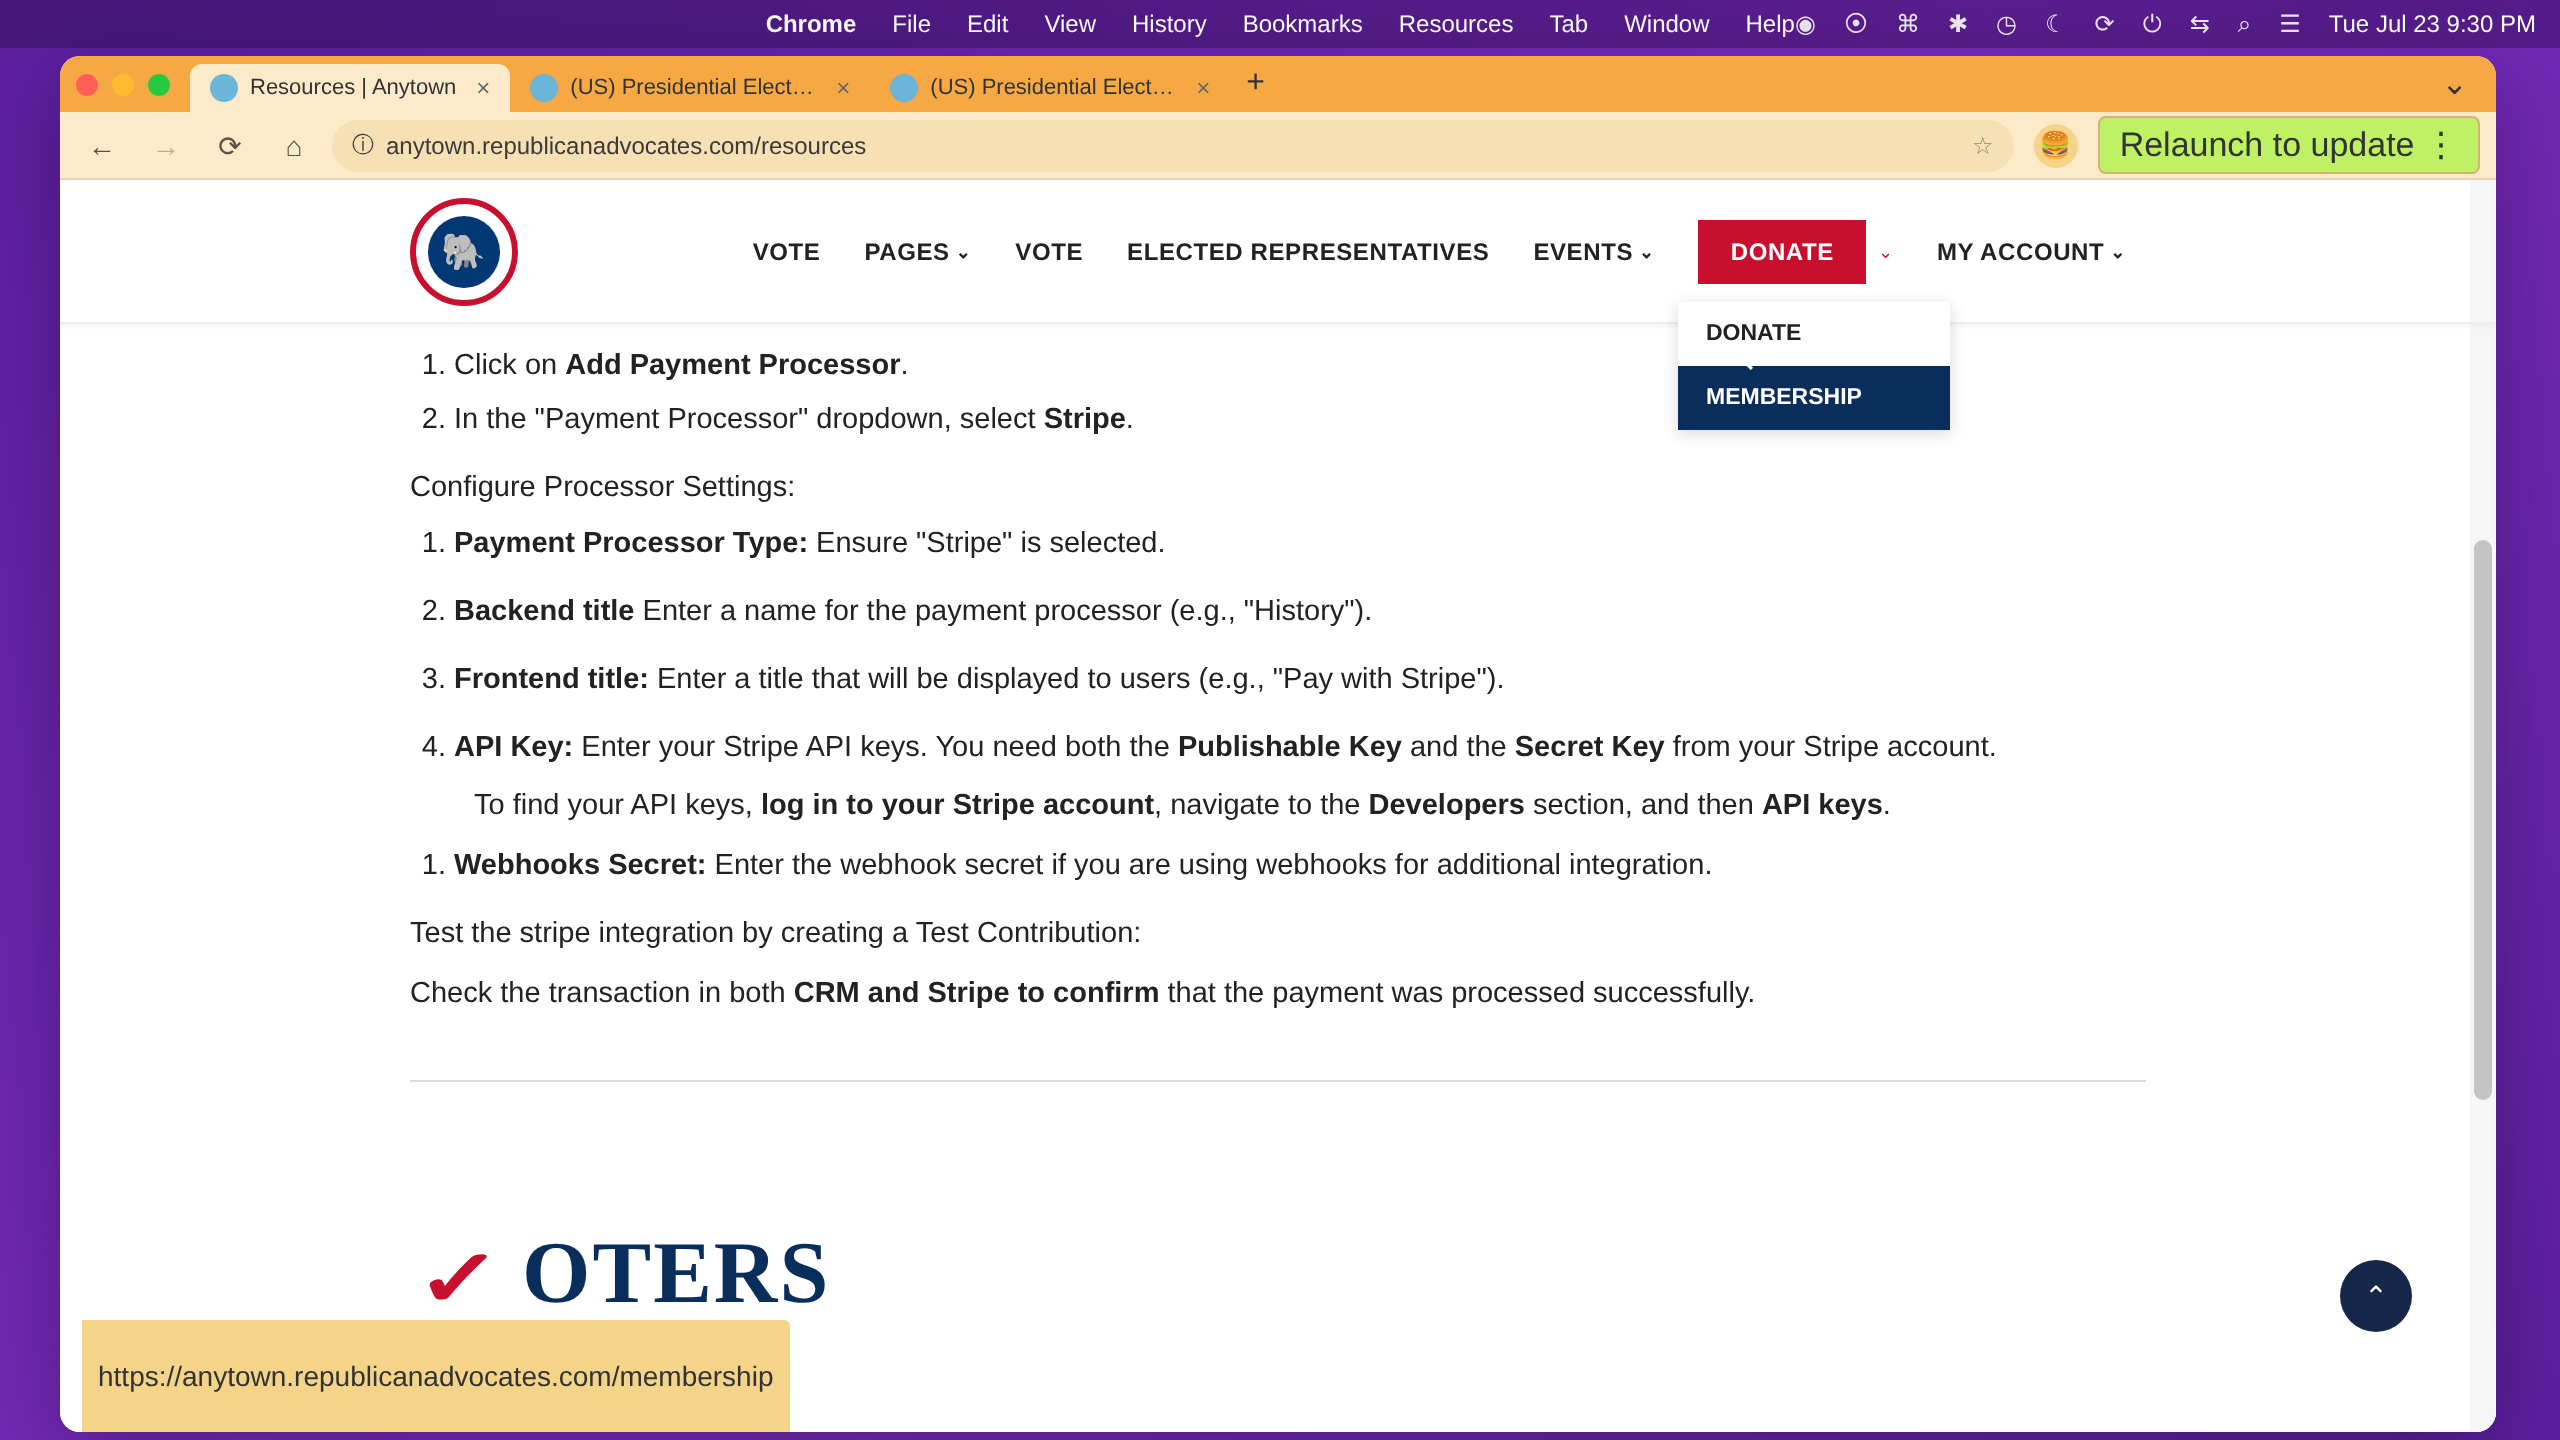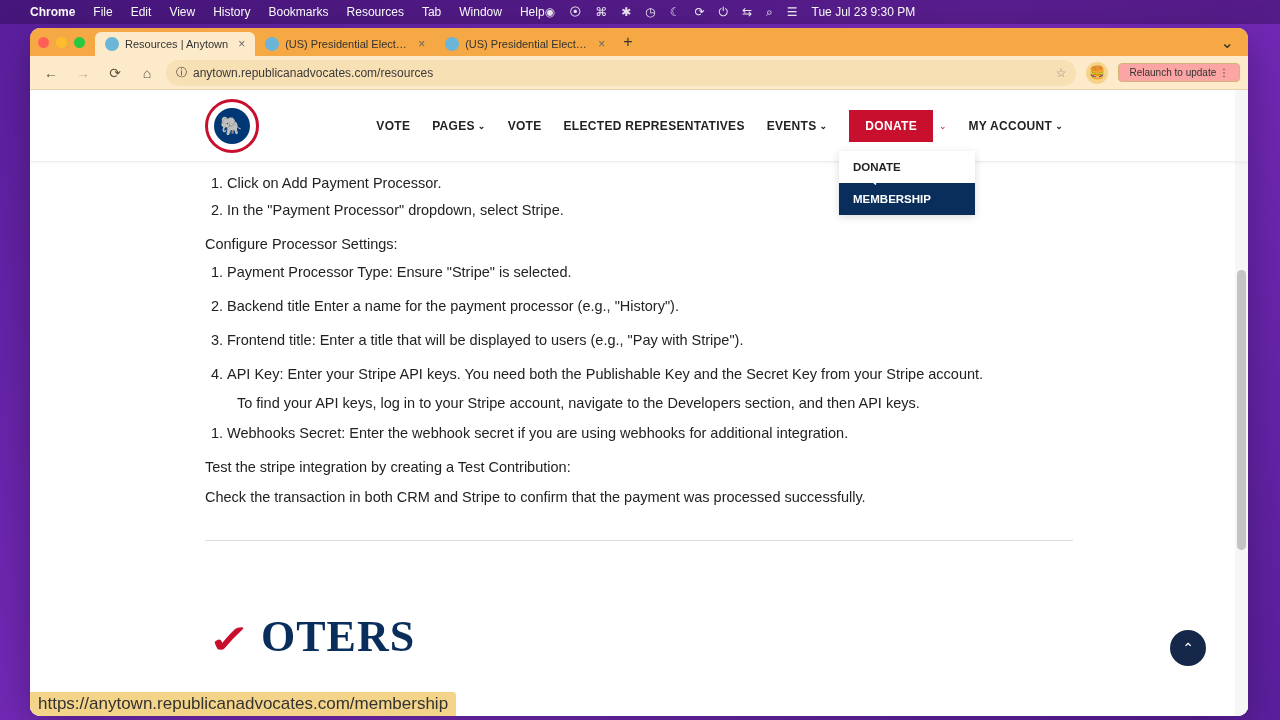--- a/index.html
+++ b/index.html
@@ -1,19 +1,19 @@
 <!DOCTYPE html>
 <html><head>
 <meta charset="utf-8">
 <style>
 * { margin: 0; padding: 0; box-sizing: border-box; }
 body { font-family: -apple-system, BlinkMacSystemFont, "Segoe UI", sans-serif; background: linear-gradient(135deg, #5b1f9e 0%, #7b2cbf 50%, #5b1f9e 100%); width: 1280px; height: 720px; overflow: hidden; }
 
 
-.menubar { height: 24px; background: rgba(40, 10, 70, 0.4); display: flex; align-items: center; padding: 0 12px; color: #fff; font-size: 12px; justify-content: flex-start; }
+.menubar { height: 24px; background: rgba(40, 10, 70, 0.4); display: flex; align-items: center; padding: 0 12px; color: #fff; font-size: 12px; justify-content: flex-end; }
 .menubar-left { display: flex; gap: 18px; align-items: center; }
 .menubar-right { display: flex; gap: 14px; align-items: center; }
 .apple-logo { font-size: 14px; }
 .mb-item { cursor: default; }
 .mb-icon { font-size: 12px; opacity: 0.9; }
 
 
 .chrome-window { position: absolute; top: 28px; left: 30px; width: 1218px; height: 688px; background: #fff; border-radius: 10px; overflow: hidden; box-shadow: 0 10px 40px rgba(0,0,0,0.3); }
 
 
@@ -30,21 +30,21 @@
 .tab-close { font-size: 12px; color: #666; margin-left: 4px; }
 .tab-new { color: #333; font-size: 16px; padding: 0 8px; }
 .tab-overflow { margin-left: auto; color: #333; padding: 0 6px; }
 
 
 .toolbar { height: 34px; background: #fdeacb; display: flex; align-items: center; padding: 0 8px; gap: 6px; border-bottom: 1px solid #e6d4b0; }
 .tb-btn { width: 26px; height: 26px; display: flex; align-items: center; justify-content: center; color: #5f5040; font-size: 14px; border-radius: 4px; }
 .addr-bar { flex: 1; height: 26px; background: #f8e0b5; border-radius: 13px; display: flex; align-items: center; padding: 0 10px; gap: 6px; font-size: 12px; color: #3a3a3a; }
 .addr-lock { font-size: 11px; }
 .addr-star { margin-left: auto; color: #888; }
-.relaunch { background: #fca5a5; border: 1px solid #d4b378; padding: 3px 10px; font-size: 10px; border-radius: 4px; color: #333; }
+.relaunch { background: #bef264; border: 1px solid #d4b378; padding: 3px 10px; font-size: 17px; border-radius: 4px; color: #333; }
 .profile-pic { width: 22px; height: 22px; border-radius: 50%; background: #f5d48a; margin: 0 4px; display:flex;align-items:center;justify-content:center;font-size:13px;}
 
 
 .page { position: relative; height: calc(100% - 62px); background: #fff; overflow: hidden; }
 .header { height: 72px; border-bottom: 1px solid #eee; display: flex; align-items: center; padding: 0 40px; box-shadow: 0 1px 3px rgba(0,0,0,0.05); position: relative; z-index: 10; }
 .logo { width: 54px; height: 54px; border-radius: 50%; border: 3px solid #c8102e; background: #fff; display: flex; align-items: center; justify-content: center; position: relative; margin-left: 135px; }
 .logo-inner { width: 36px; height: 36px; border-radius: 50%; background: #003875; position: relative; display:flex;align-items:center;justify-content:center;color:#fff;font-size:18px;}
 .nav { margin-left: auto; display: flex; align-items: center; gap: 22px; margin-right: 145px; position:relative;}
 .nav-item { font-size: 12px; font-weight: 700; color: #222; letter-spacing: 0.3px; display: flex; align-items: center; gap: 3px; }
 .nav-caret { font-size: 9px; }
@@ -55,33 +55,33 @@
 .dd-item { padding: 10px 14px; font-size: 11.5px; font-weight: 600; color: #222; }
 .dd-item.hover { background: #0a2e5c; color: #fff; }
 .cursor { position: absolute; font-size: 13px; color: #fff; }
 
 
 .content-body { padding: 8px 175px 20px 175px; font-size: 14.5px; color: #222; line-height: 1.65; position: relative; }
 .ol { list-style: decimal; padding-left: 22px; margin: 2px 0 8px 0; }
 .ol li { margin-bottom: 3px; }
 .section-title { font-weight: 400; margin-top: 10px; margin-bottom: 4px; }
 .sub-indent { padding-left: 32px; margin-top: -2px; margin-bottom: 6px;}
-b { font-weight: 400; }
+b { font-weight: 700; }
 
 
 .voters-logo { margin-top: 60px; margin-left: 0; }
 .vv-text { font-family: Georgia, serif; font-size: 44px; font-weight: 900; color: #0a2e5c; letter-spacing: 1px; display:flex;align-items:center;gap:2px;}
 .vv-v { width: 54px; height: 44px; position: relative; }
 .vv-tick { position: absolute; top: -8px; left: 8px; font-size: 40px; color: #c8102e; transform: scaleX(1.3); }
 
 
 .scroll-top { position: absolute; bottom: 50px; right: 42px; width: 36px; height: 36px; border-radius: 50%; background: #16284a; color: #fff; display: flex; align-items: center; justify-content: center; font-size: 14px; }
 
 
-.status-bar { position: absolute; bottom: 0; left: 0; background: #f3d489; padding: 2px 8px; font-size: 17px; color: #333; border-top-right-radius: 3px; }
+.status-bar { position: absolute; bottom: 0; left: 11px; background: #f3d489; padding: 20px 8px; font-size: 14px; color: #333; border-top-right-radius: 3px; }
 
 
 .scrollbar-track { position: absolute; top: 0; right: 0; width: 13px; height: 100%; background: #f6f6f6; }
 .scrollbar-thumb { position: absolute; top: 180px; right: 2px; width: 9px; height: 280px; background: #c4c4c4; border-radius: 5px; }
 
 hr.divider { border: none; border-top: 1px solid #ddd; margin: 30px 0 20px 0; }
 </style>
 </head>
 <body>
 

